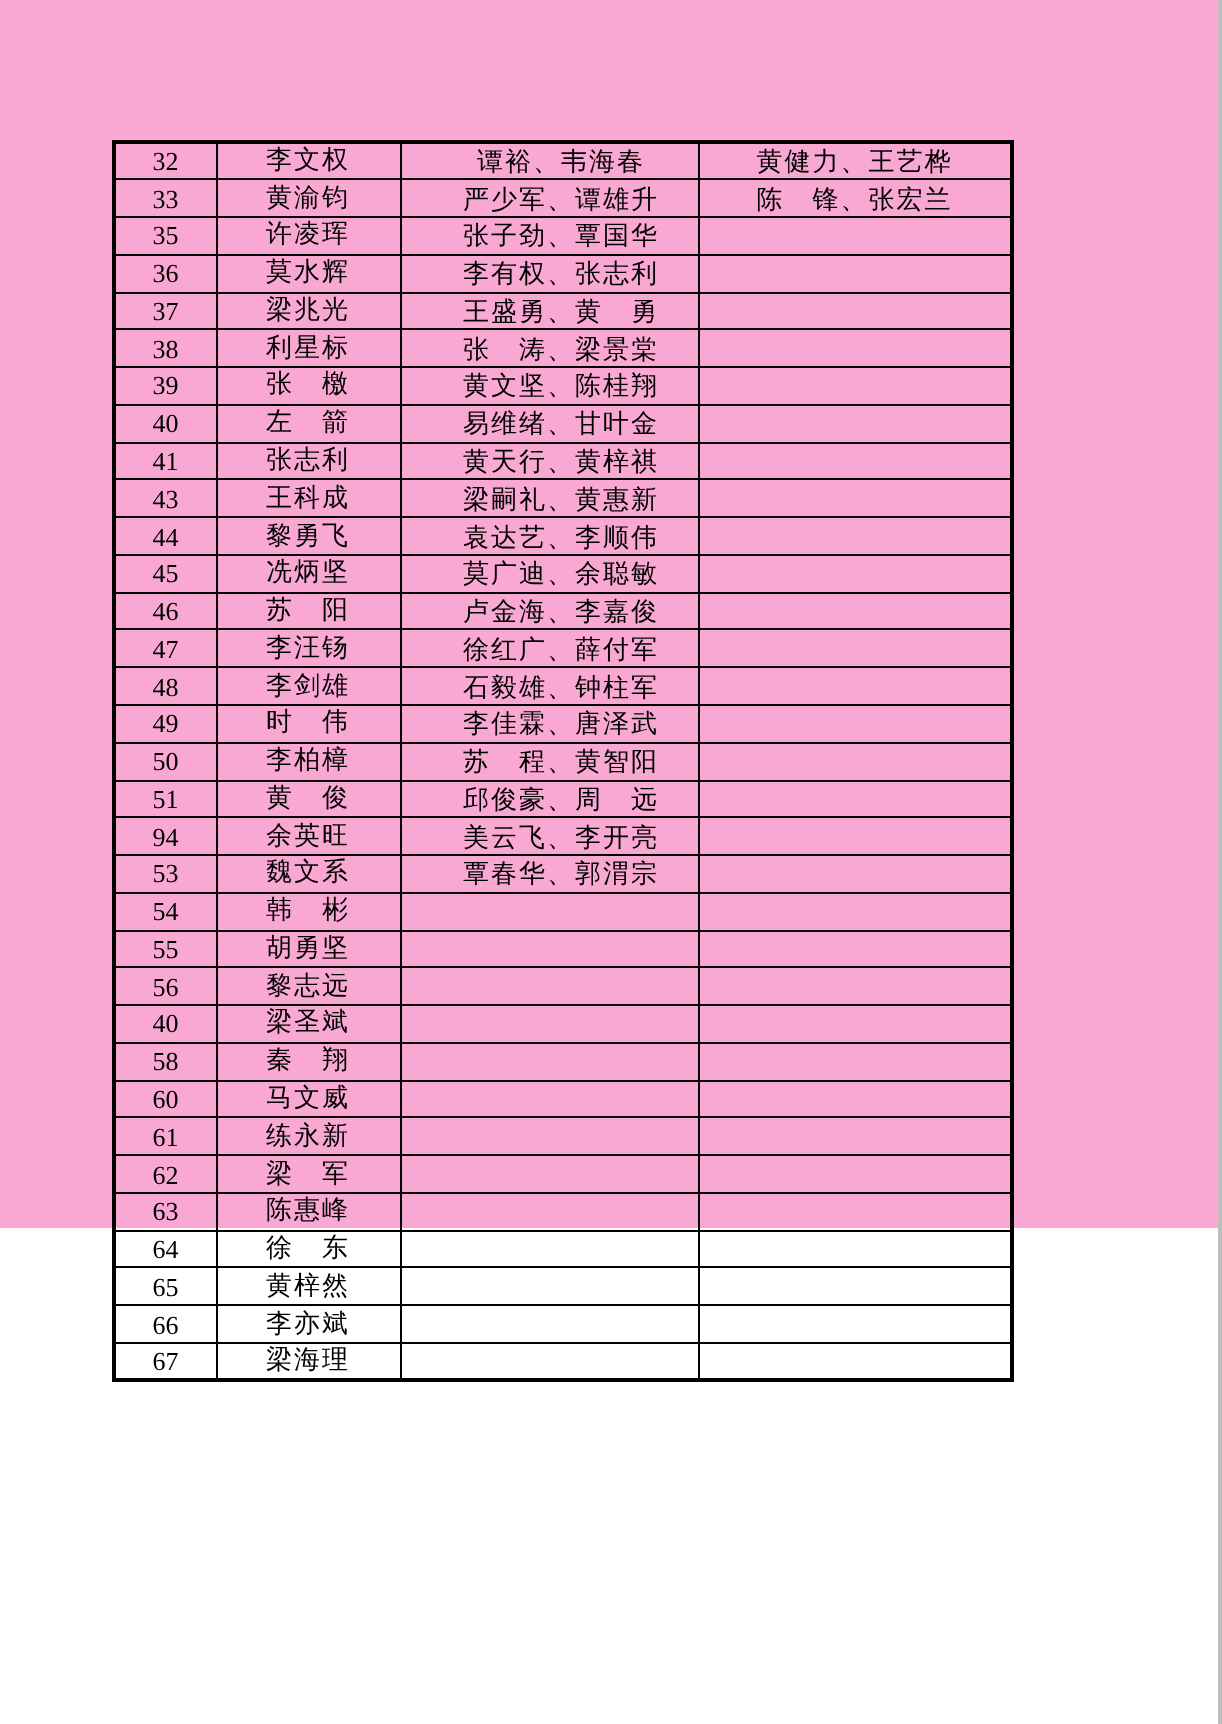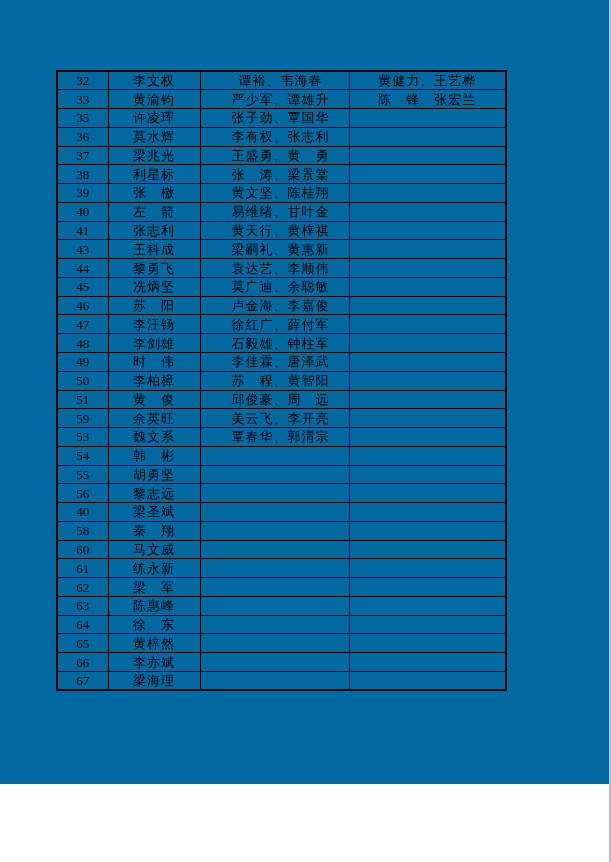--- a/index.html
+++ b/index.html
@@ -6,22 +6,22 @@
   html, body {
     width: 611px;
     height: 862px;
     background: #ffffff;
     font-family: "Liberation Serif", "DejaVu Serif", serif;
     overflow: hidden;
   }
   .page {
     position: relative;
     width: 611px;
-    height: 784px;
-    background: #0369a1;
+    height: 614px;
+    background: #f9a8d4;
   }
   .page-edge-right {
     position: absolute;
     top: 0;
     right: 0;
     width: 2px;
     height: 862px;
     background: #bdbdbd;
   }
   table.roster {
@@ -38,21 +38,21 @@
   table.roster td {
     border: 1px solid #000000;
     height: 18.78px;
     text-align: center;
     vertical-align: middle;
     white-space: nowrap;
     overflow: hidden;
     line-height: 1;
   }
   td.col-no   { width: 51px;  font-family: "Liberation Serif", "DejaVu Serif", serif; }
-  td.col-name { width: 92px;  letter-spacing: 1px; }
+  td.col-name { width: 92px;  letter-spacing: 1px; font-family: Liberation Mono, monospace; }
   td.col-n2   { width: 149px; letter-spacing: 1px; padding-left: 12px; }
   td.col-n3   { width: 157px; letter-spacing: 1px; }
 </style>
 </head>
 <body>
 
 <div class="page">
   <table class="roster">
     <tbody id="roster-body">
         <tr>
@@ -157,21 +157,21 @@
           <td class="col-n2">苏　程、黄智阳</td>
           <td class="col-n3"></td>
         </tr>
         <tr>
           <td class="col-no">51</td>
           <td class="col-name">黄　俊</td>
           <td class="col-n2">邱俊豪、周　远</td>
           <td class="col-n3"></td>
         </tr>
         <tr>
-          <td class="col-no">59</td>
+          <td class="col-no">94</td>
           <td class="col-name">余英旺</td>
           <td class="col-n2">美云飞、李开亮</td>
           <td class="col-n3"></td>
         </tr>
         <tr>
           <td class="col-no">53</td>
           <td class="col-name">魏文系</td>
           <td class="col-n2">覃春华、郭渭宗</td>
           <td class="col-n3"></td>
         </tr>

